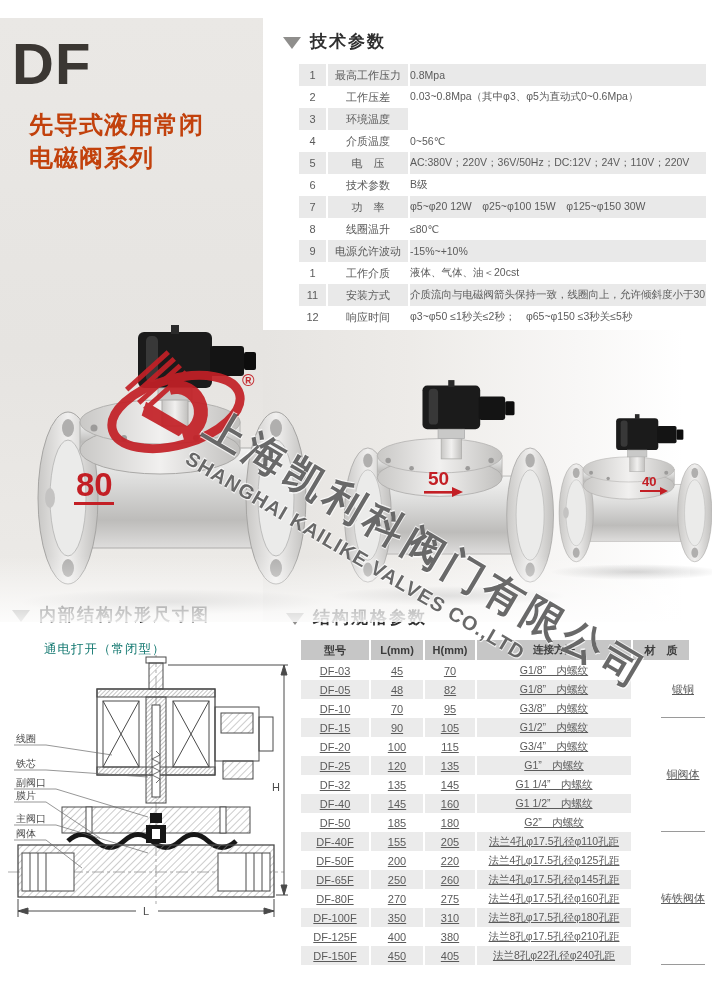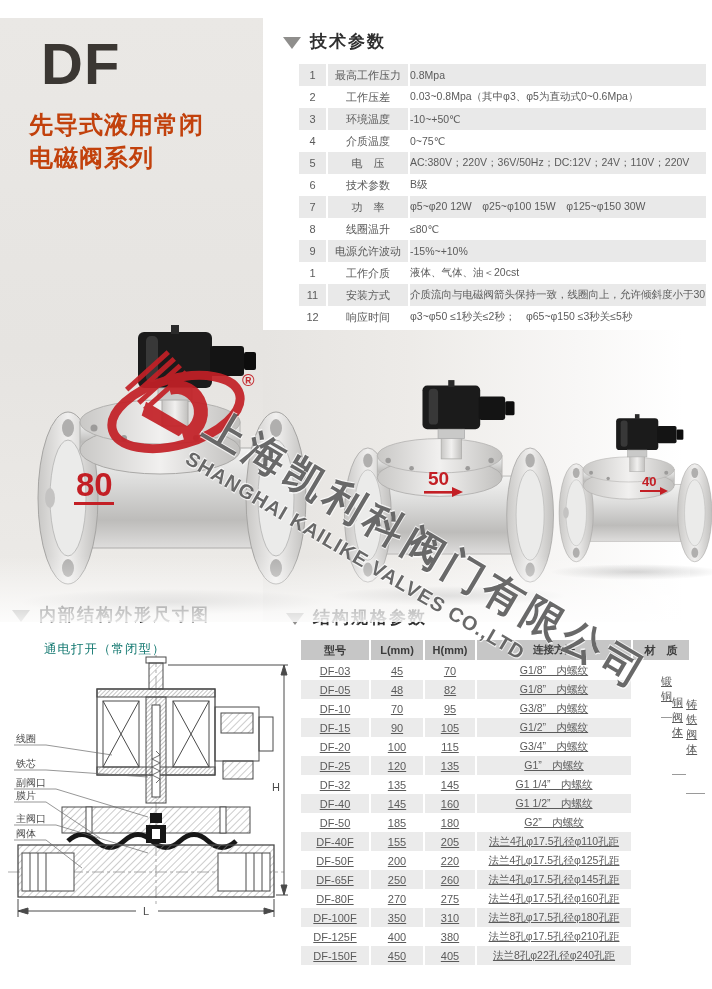--- a/index.html
+++ b/index.html
@@ -9,21 +9,21 @@
   }
   .abs{position:absolute;}
   
   .left-gray-panel{left:0;top:18px;width:263px;height:604px;
     background:linear-gradient(180deg,#eae8e5 0%,#e6e4e1 55%,#edebe8 100%);}
   .photo-backdrop{left:263px;top:330px;width:420px;height:292px;
     background:linear-gradient(90deg,#e6e4e1 0%,#edebe8 35%,#f8f7f6 75%,#ffffff 100%);}
   .photo-fade{left:0;top:556px;width:690px;height:66px;z-index:2;
     background:linear-gradient(180deg,rgba(255,255,255,0) 0%,rgba(255,255,255,.85) 100%);}
   
-  .series-code{left:41px;top:34px;font-size:58px;font-weight:bold;color:#3b3733;letter-spacing:1px;line-height:60px;}
+  .series-code{left:12px;top:34px;font-size:58px;font-weight:bold;color:#3b3733;letter-spacing:1px;line-height:60px;}
   .series-name{left:29px;top:108px;font-size:24px;font-weight:bold;color:#c2410c;line-height:33px;letter-spacing:1px;}
   
   .sec-head{display:flex;align-items:center;gap:9px;}
   .tri{width:0;height:0;border-left:9px solid transparent;border-right:9px solid transparent;
     border-top:12px solid #8f8e8c;margin-top:3px;}
   .sec-title{font-size:17px;font-weight:bold;color:#2f2f2f;letter-spacing:2px;}
   
   .tech-table{left:299px;top:64px;width:407px;}
   .trow{display:flex;column-gap:2px;height:22px;align-items:stretch;}
   .trow>div{display:flex;align-items:center;}
@@ -39,21 +39,21 @@
   .spec-body{display:flex;column-gap:2px;margin-top:1px;text-decoration:underline;}
   .spec-rows{width:346px;}
   .srow{display:flex;column-gap:2px;height:19px;}
   .srow>div{display:flex;align-items:center;justify-content:center;font-size:11px;white-space:nowrap;}
   .srow:nth-of-type(even)>div{background:#ebebeb;}
   .col-model{width:68px;}
   .col-l{width:52px;}
   .col-h{width:50px;}
   .col-conn{width:154px;font-size:10.5px !important;}
   .col-mat{width:56px;}
-  .mat-col{width:56px;display:flex;flex-direction:row;margin-left:28px;}
+  .mat-col{width:56px;display:flex;flex-direction:column;margin-left:28px;}
   .mgroup{display:flex;align-items:center;justify-content:center;font-size:11px;
     border-bottom:1px solid #9a9a9a;box-sizing:border-box;background:#fff;}
   .mg1{height:57px;}.mg2{height:114px;}.mg3{height:133px;}
   
   .drawing-sub{left:44px;top:641px;font-size:12.5px;color:#0f766e;letter-spacing:1px;}
   
   .watermark{left:222px;top:398px;z-index:4;transform:rotate(30.5deg);transform-origin:0 0;
     pointer-events:none;white-space:nowrap;}
   .wm-cn{font-size:41px;font-weight:bold;letter-spacing:5px;color:rgba(72,72,72,.82);
     text-shadow:1px 1px 0 rgba(255,255,255,.75),-1px -1px 0 rgba(255,255,255,.75);}
@@ -90,27 +90,26 @@
 
     <div class="trow">
       <div class="tnum">2</div>
       <div class="tlabel">工作压差</div>
       <div class="tvalue">0.03~0.8Mpa（其中φ3、φ5为直动式0~0.6Mpa）</div>
     </div>
 
     <div class="trow">
       <div class="tnum">3</div>
       <div class="tlabel">环境温度</div>
-      <div class="tvalue">-10~+50℃</div>
     </div>
 
     <div class="trow">
       <div class="tnum">4</div>
       <div class="tlabel">介质温度</div>
-      <div class="tvalue">0~75℃</div>
+      <div class="tvalue">0~56℃</div>
     </div>
 
     <div class="trow">
       <div class="tnum">5</div>
       <div class="tlabel">电　压</div>
       <div class="tvalue">AC:380V；220V；36V/50Hz；DC:12V；24V；110V；220V</div>
     </div>
 
     <div class="trow">
       <div class="tnum">6</div>

